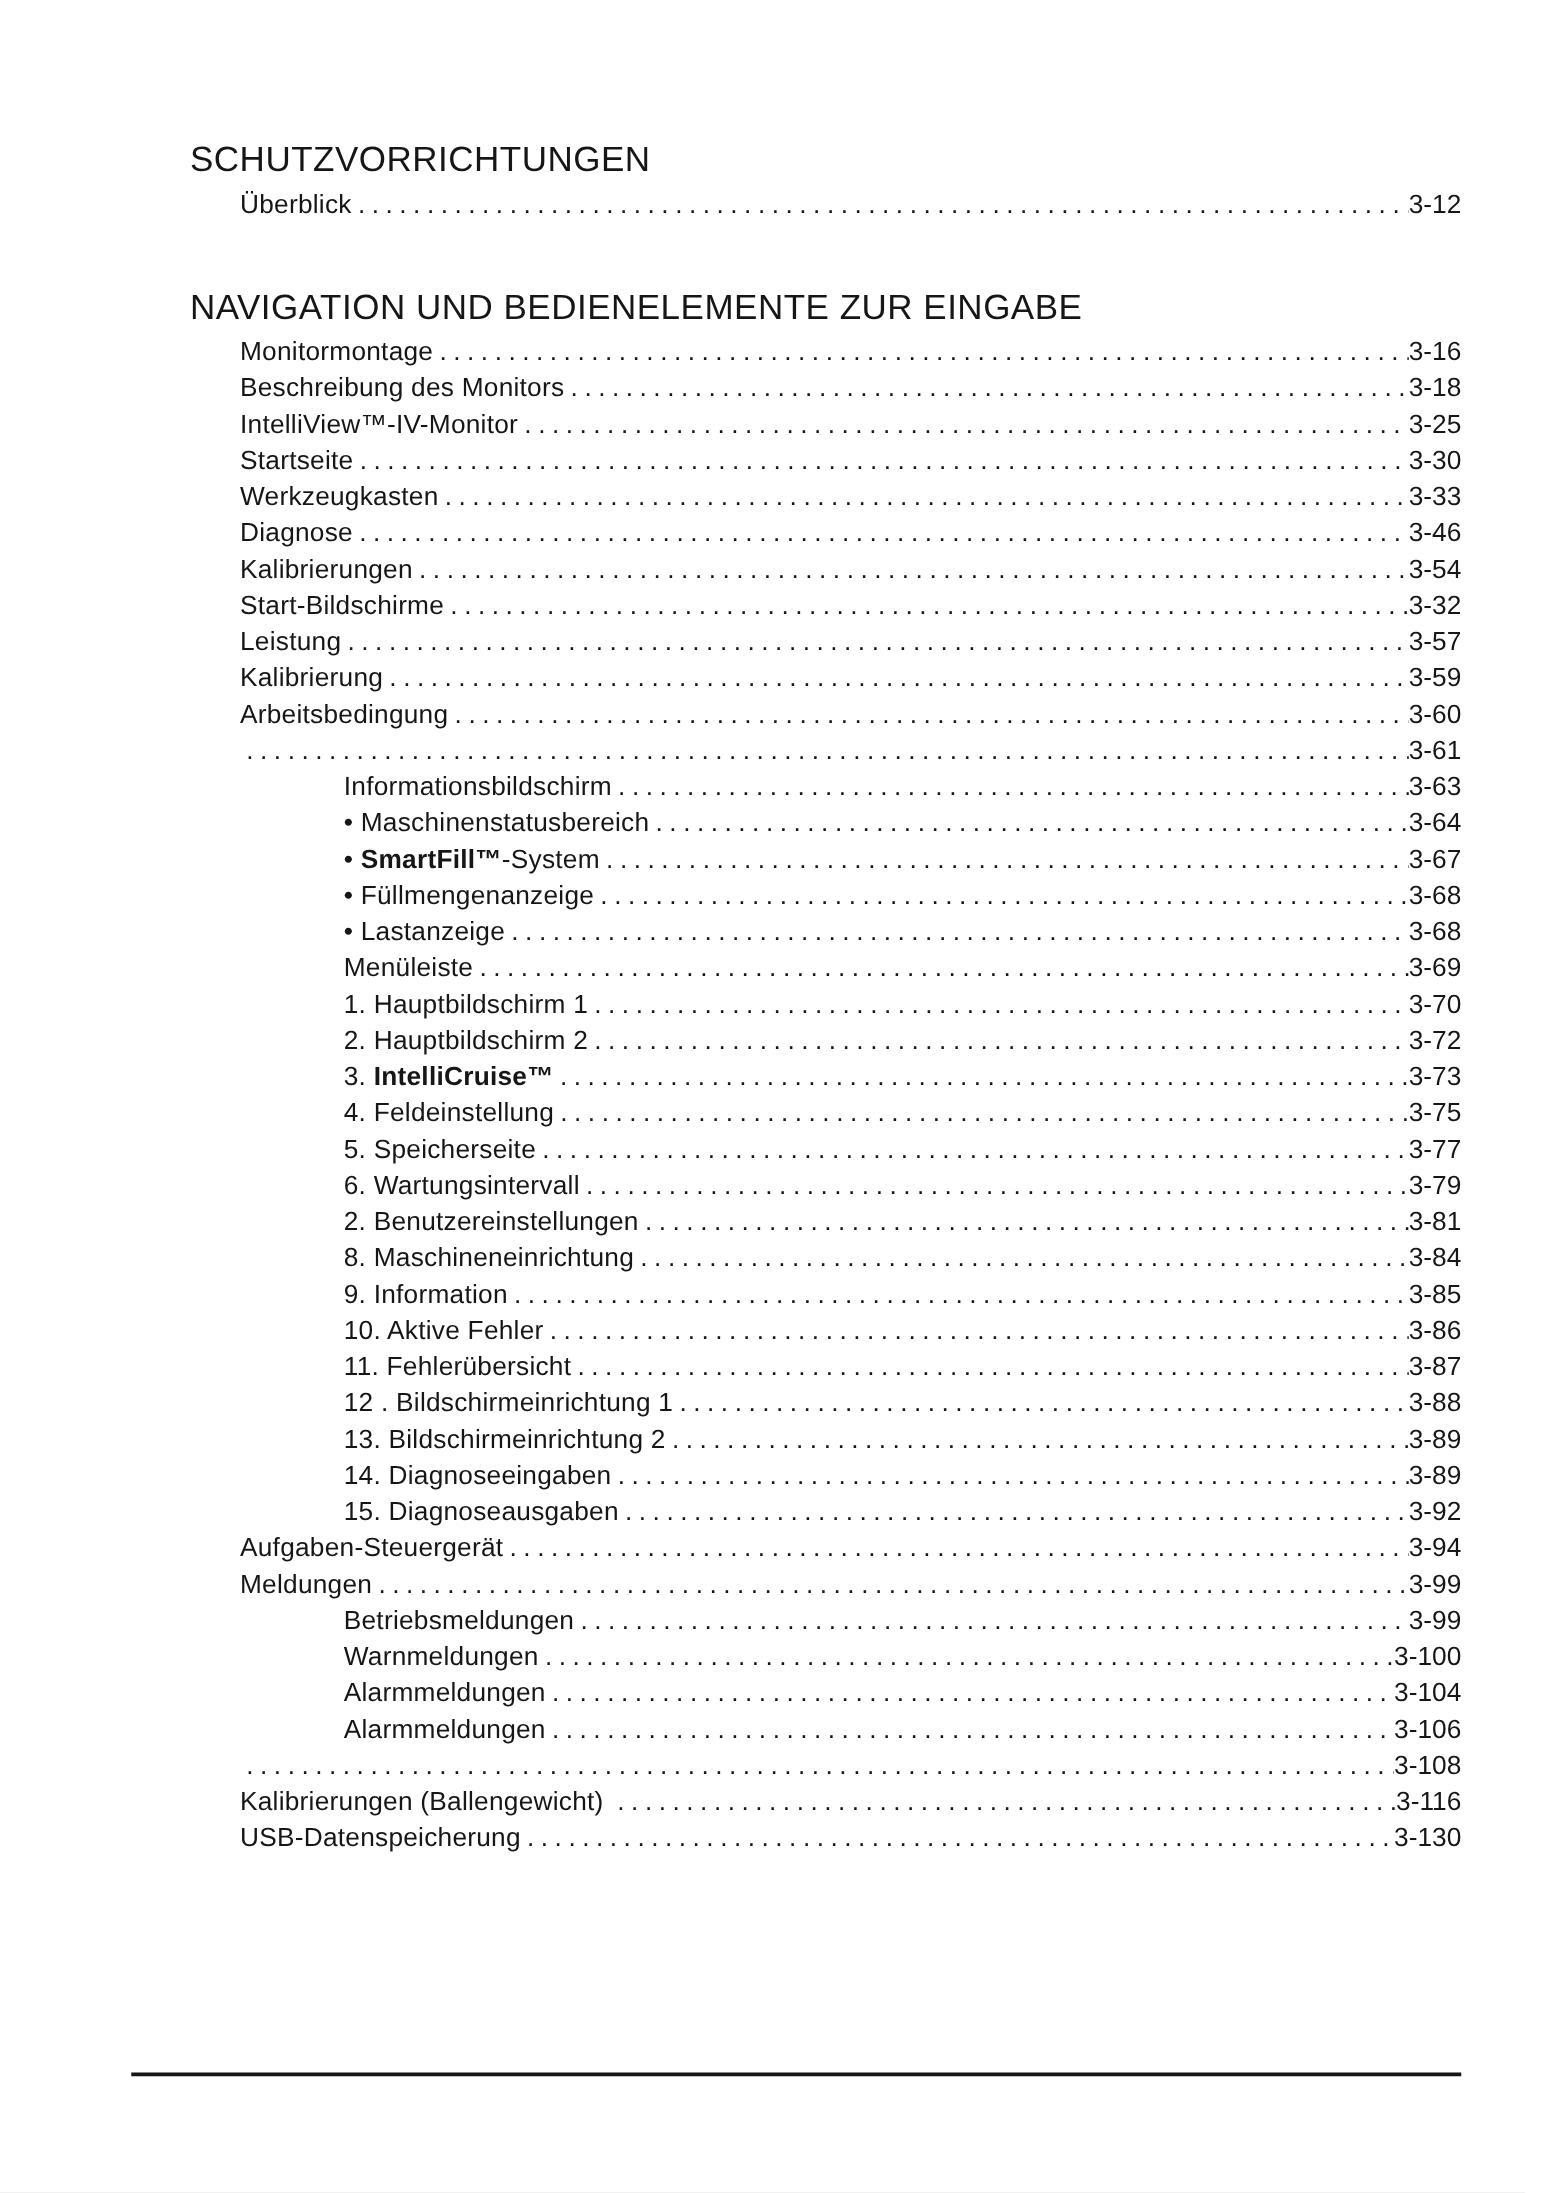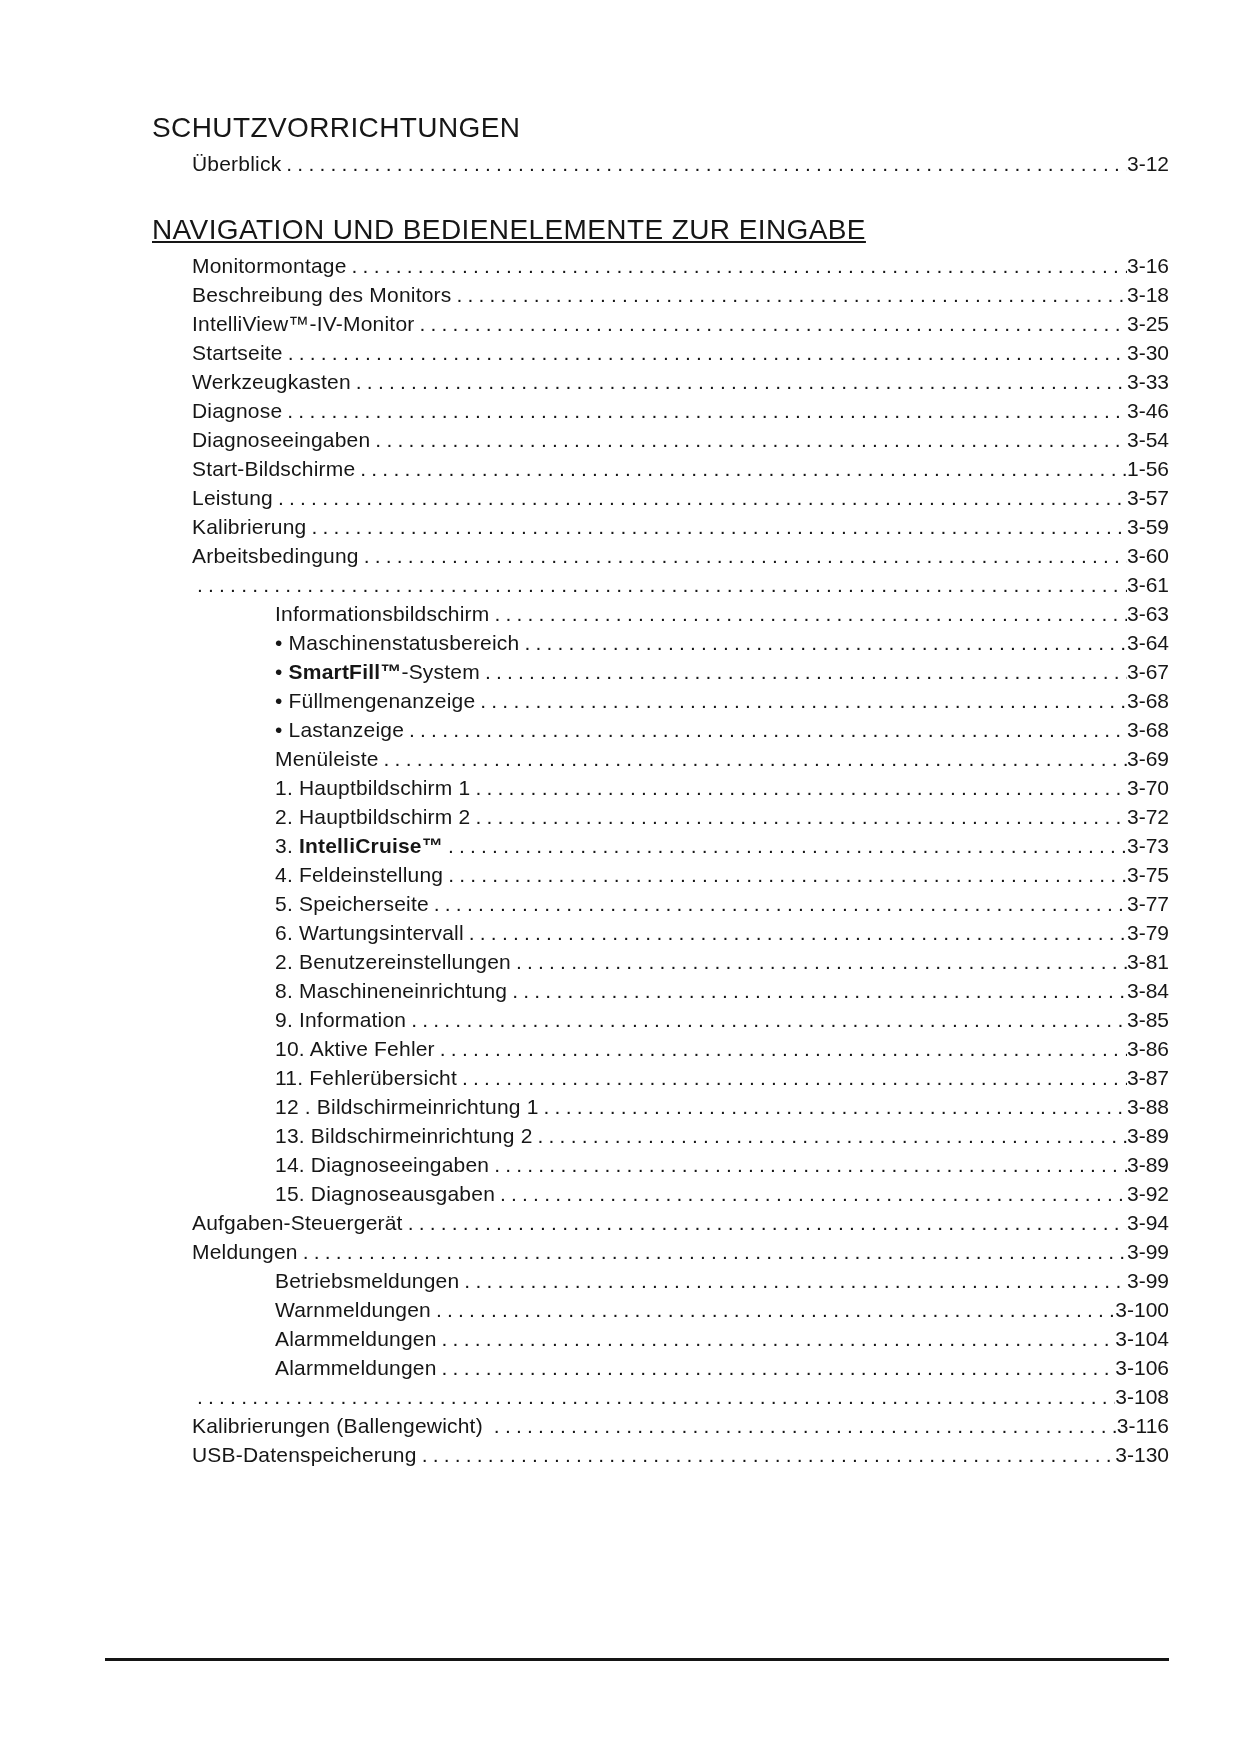--- a/index.html
+++ b/index.html
@@ -20,21 +20,21 @@
     width: 1017px; 
   }
   .section-title {
     font-size: 28px;
     line-height: 32px;
     font-weight: 400;
     letter-spacing: 0.4px;
     margin: 0 0 5px 0;
     white-space: nowrap;
   }
-  .section-title.gap-above { margin-top: 36px; text-decoration: underline; }
+  .section-title.gap-above { margin-top: 52px; }
   .toc-row {
     display: flex;
     align-items: flex-start;
     font-size: 21px;
     line-height: 29px;
   }
   .lvl1 { padding-left: 40px; }
   .lvl2 { padding-left: 123px; }
   .toc-label { white-space: pre; letter-spacing: 0.2px; }
   .toc-label .b { font-weight: 700; }
@@ -92,28 +92,28 @@
         <span class="toc-label">Werkzeugkasten</span>
         <span class="toc-dots"><span class="dots-inner">........................................................................................................................................................................................................</span></span>
         <span class="toc-page">3-33</span>
       </div>
       <div class="toc-row lvl1">
         <span class="toc-label">Diagnose</span>
         <span class="toc-dots"><span class="dots-inner">........................................................................................................................................................................................................</span></span>
         <span class="toc-page">3-46</span>
       </div>
       <div class="toc-row lvl1">
-        <span class="toc-label">Diagnoseeingaben</span>
+        <span class="toc-label">Kalibrierungen</span>
         <span class="toc-dots"><span class="dots-inner">........................................................................................................................................................................................................</span></span>
         <span class="toc-page">3-54</span>
       </div>
       <div class="toc-row lvl1">
         <span class="toc-label">Start-Bildschirme</span>
         <span class="toc-dots"><span class="dots-inner">........................................................................................................................................................................................................</span></span>
-        <span class="toc-page">1-56</span>
+        <span class="toc-page">3-32</span>
       </div>
       <div class="toc-row lvl1">
         <span class="toc-label">Leistung</span>
         <span class="toc-dots"><span class="dots-inner">........................................................................................................................................................................................................</span></span>
         <span class="toc-page">3-57</span>
       </div>
       <div class="toc-row lvl1">
         <span class="toc-label">Kalibrierung</span>
         <span class="toc-dots"><span class="dots-inner">........................................................................................................................................................................................................</span></span>
         <span class="toc-page">3-59</span>

